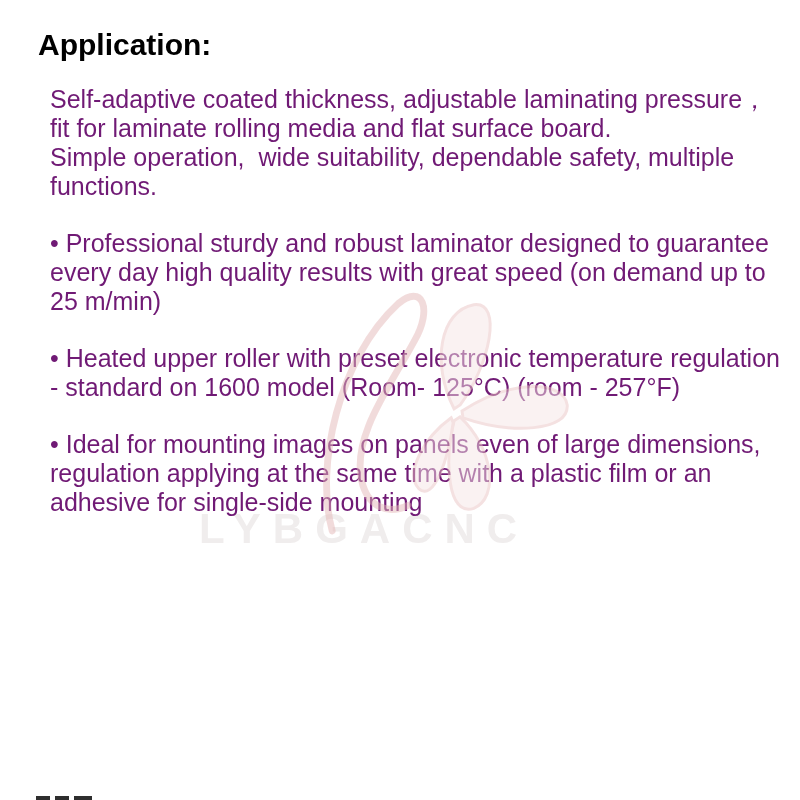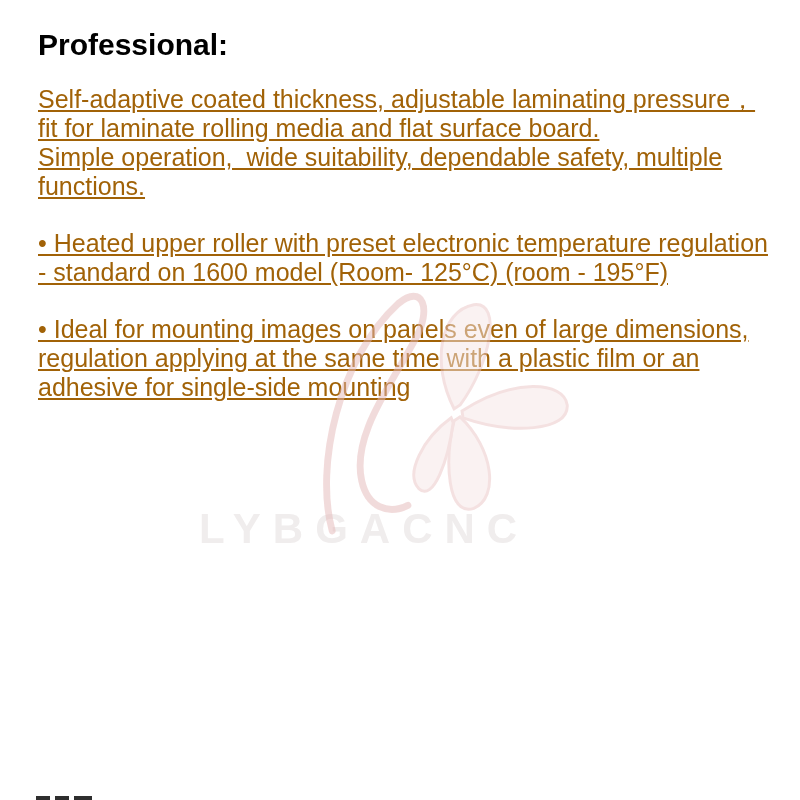--- a/index.html
+++ b/index.html
@@ -40,26 +40,25 @@
     padding: 28px 0 0 38px;
   }
   .heading {
     margin: 0 0 23px 0;
     font-size: 30px;
     line-height: 34px;
     font-weight: bold;
     color: #000000;
   }
   .block {
-    margin: 0 0 28px 0;
+    margin: 0 0 28px 12px;
     font-size: 25px;
     line-height: 29px;
-    color: #a16207;
+    color: #701a75;
     white-space: pre;
-    text-decoration: underline;
   }
   .block.tight { margin-bottom: 24px; }
   .block:last-child { margin-bottom: 0; }
   
   .clipped-fragment {
     position: absolute;
     left: 36px;
     top: 796px;
     width: 56px;
     height: 4px;
@@ -73,32 +72,35 @@
   }
 </style>
 </head>
 <body>
 
 <div class="frame">
 
   <div class="wm-text">LYBGACNC</div>
 
   <div class="content">
-    <h1 class="heading">Professional:</h1>
+    <h1 class="heading">Application:</h1>
 
     <div class="block">Self-adaptive coated thickness, adjustable laminating pressure，
 fit for laminate rolling media and flat surface board.
 Simple operation,  wide suitability, dependable safety, multiple
 functions.</div>
 
+    <div class="block">• Professional sturdy and robust laminator designed to guarantee
+every day high quality results with great speed (on demand up to
+25 m/min)</div>
 
 
 
     <div class="block">• Heated upper roller with preset electronic temperature regulation
-- standard on 1600 model (Room- 125°C) (room - 195°F)</div>
+- standard on 1600 model (Room- 125°C) (room - 257°F)</div>
 
     <div class="block tight">• Ideal for mounting images on panels even of large dimensions,
 regulation applying at the same time with a plastic film or an
 adhesive for single-side mounting</div>
 
   </div>
 
   <div class="clipped-fragment"></div>
 
   <svg class="wm-logo" viewBox="0 0 300 260" xmlns="http://www.w3.org/2000/svg" aria-hidden="true">

